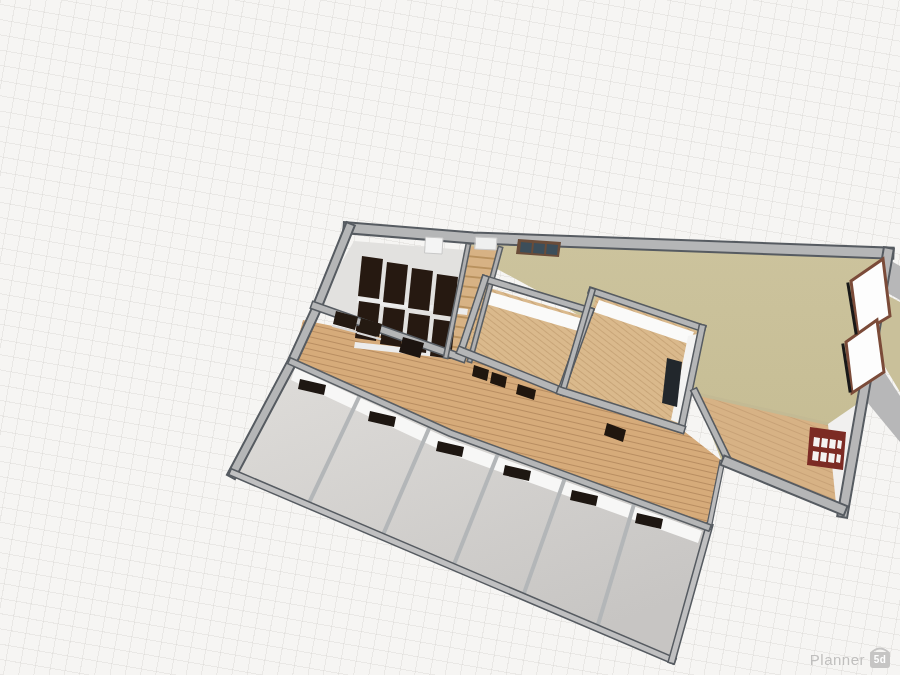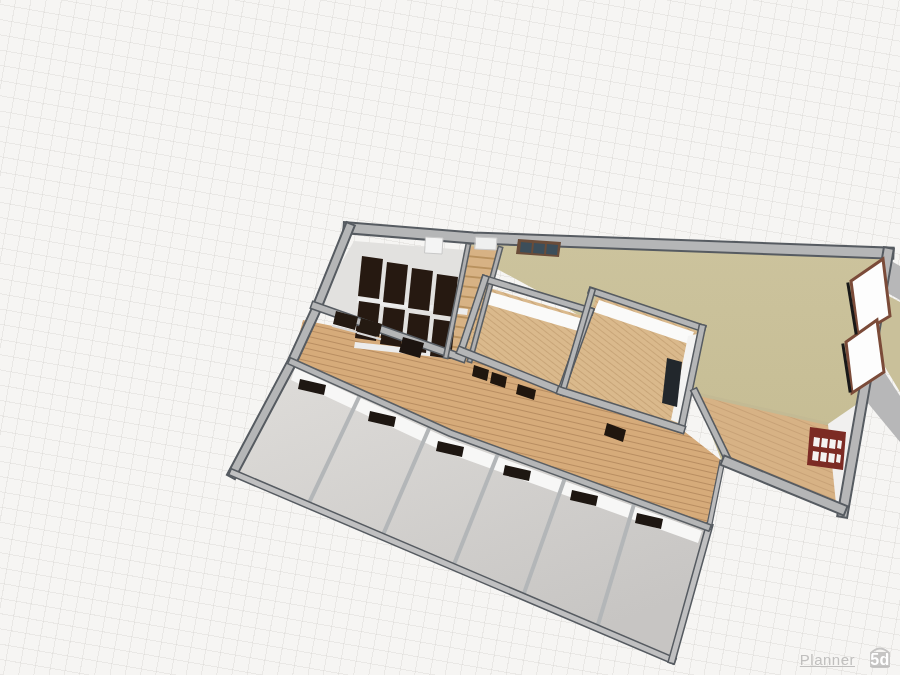--- a/index.html
+++ b/index.html
@@ -7,28 +7,27 @@
   #viewport{
     position:relative;width:900px;height:675px;
     background-color:#f6f5f3;
     background-image:
       repeating-linear-gradient(100deg, rgba(205,202,198,.30) 0 1px, transparent 1px 15px),
       repeating-linear-gradient(10deg,  rgba(205,202,198,.30) 0 1px, transparent 1px 15px);
   }
   #scene{position:absolute;left:0;top:0;}
   .logo{
     position:absolute;right:10px;bottom:7px;
-    display:flex;align-items:center;gap:15px;
+    display:flex;align-items:center;gap:5px;
     font-size:15px;letter-spacing:.5px;color:#c0bfbe;
     user-select:none;
-    text-decoration:underline;
   }
   .badge{
     position:relative;width:20px;height:16px;background:#c6c5c4;border-radius:3px;
-    color:#ffffff;font-size:16px;font-weight:bold;
+    color:#ffffff;font-size:10px;font-weight:bold;
     display:flex;align-items:center;justify-content:center;
   }
   .roof{position:absolute;top:-6px;left:0;width:20px;height:8px;overflow:visible;}
 </style>
 </head>
 <body>
 
 <div id="viewport">
   <svg id="scene" width="900" height="675" viewBox="0 0 900 675">
     <defs>

